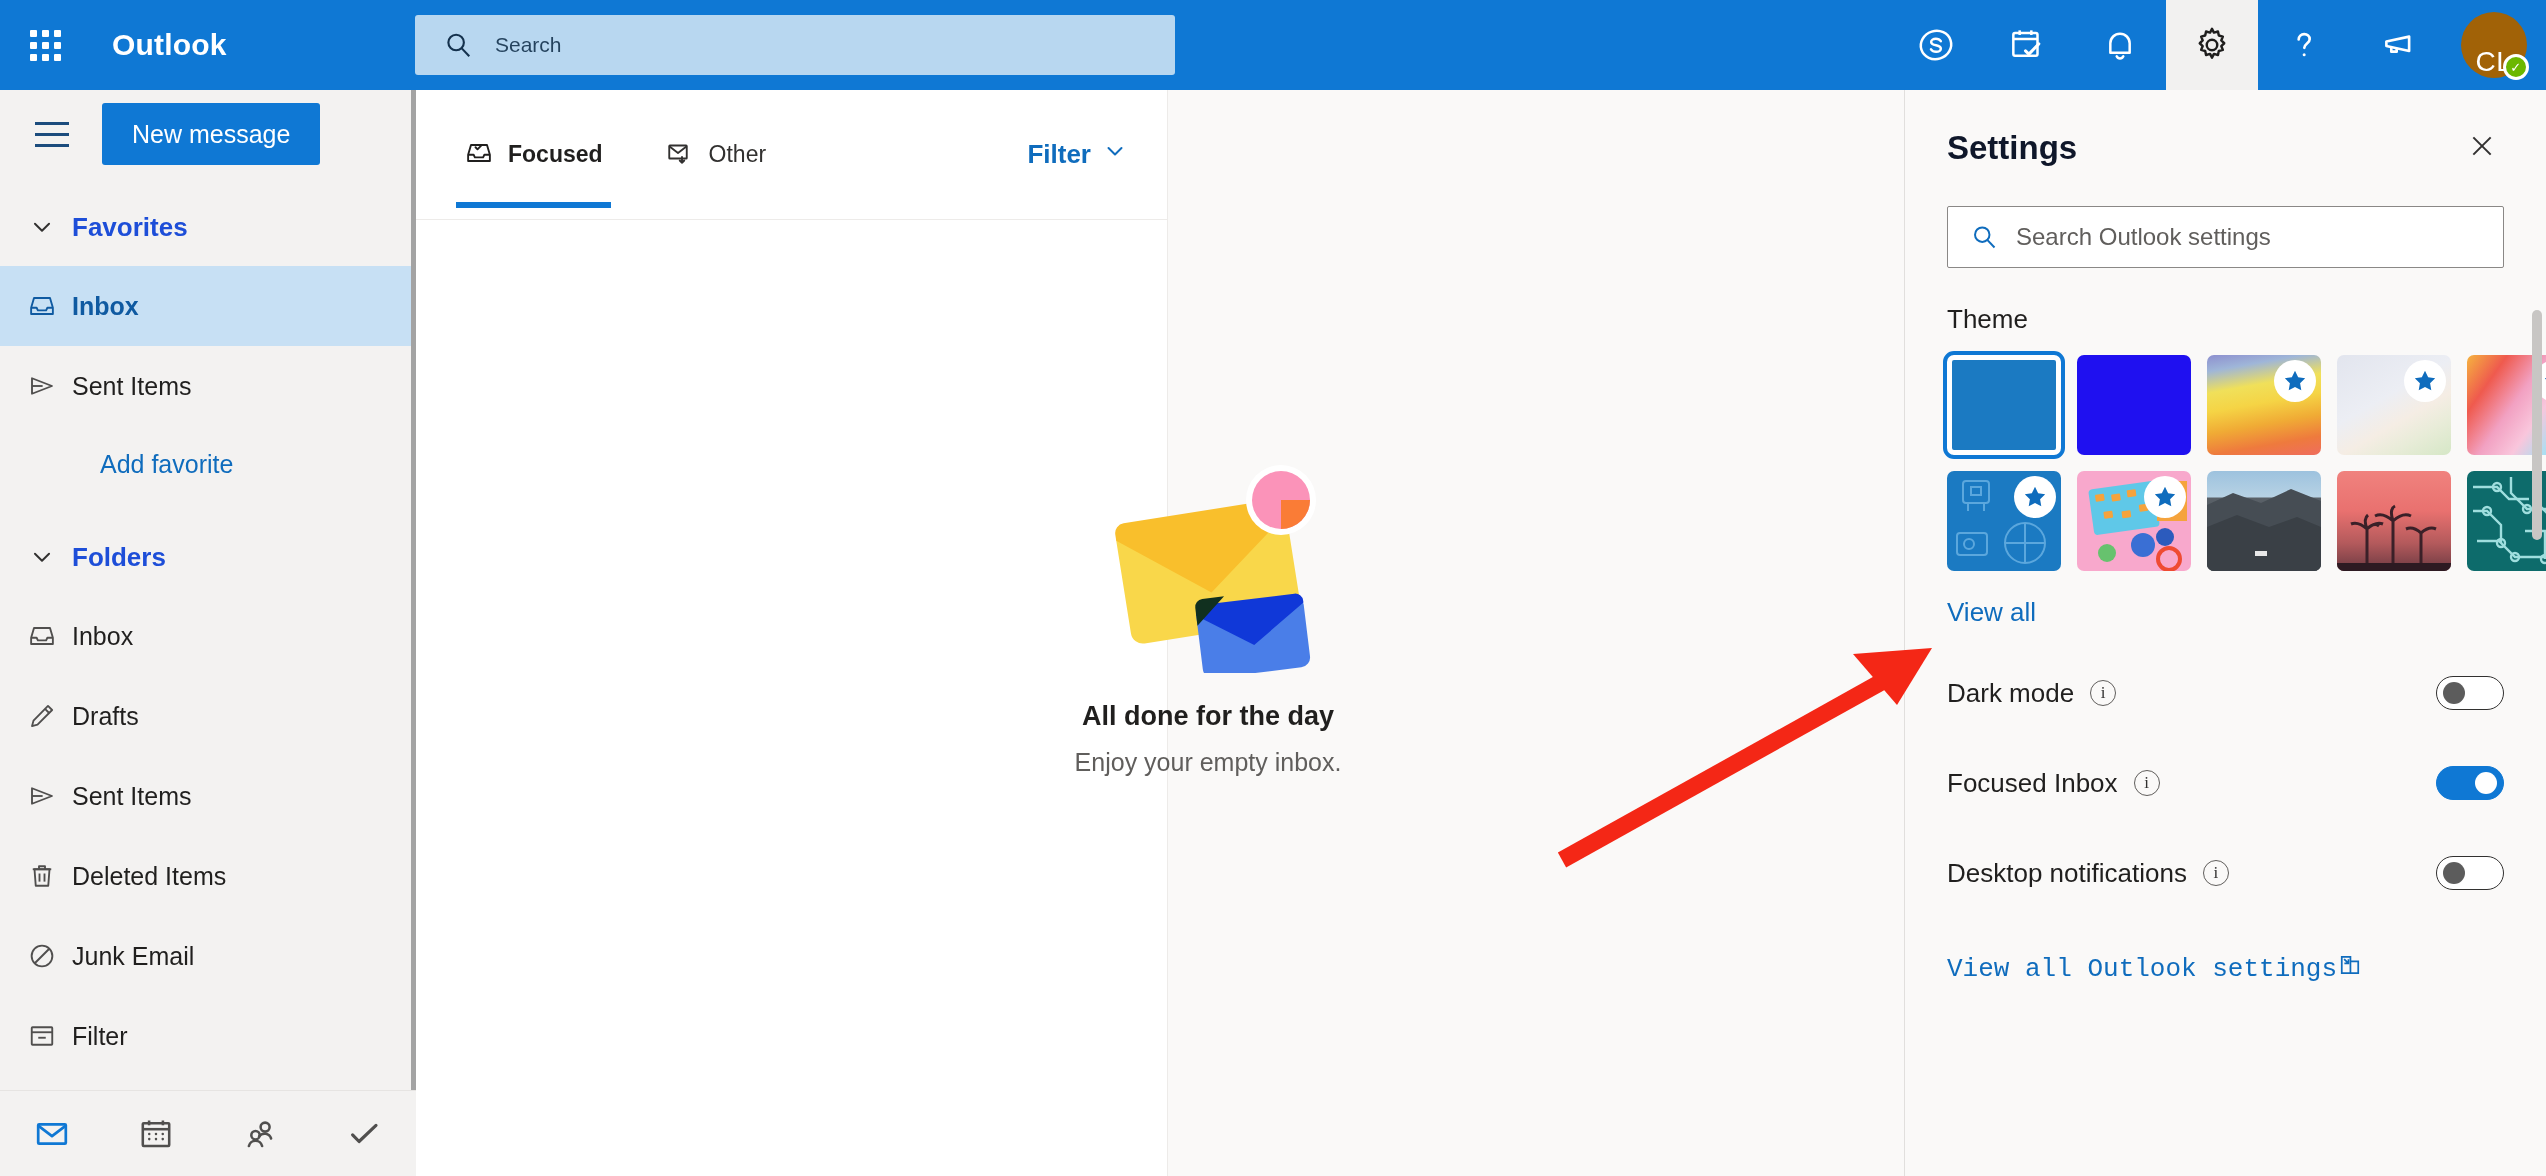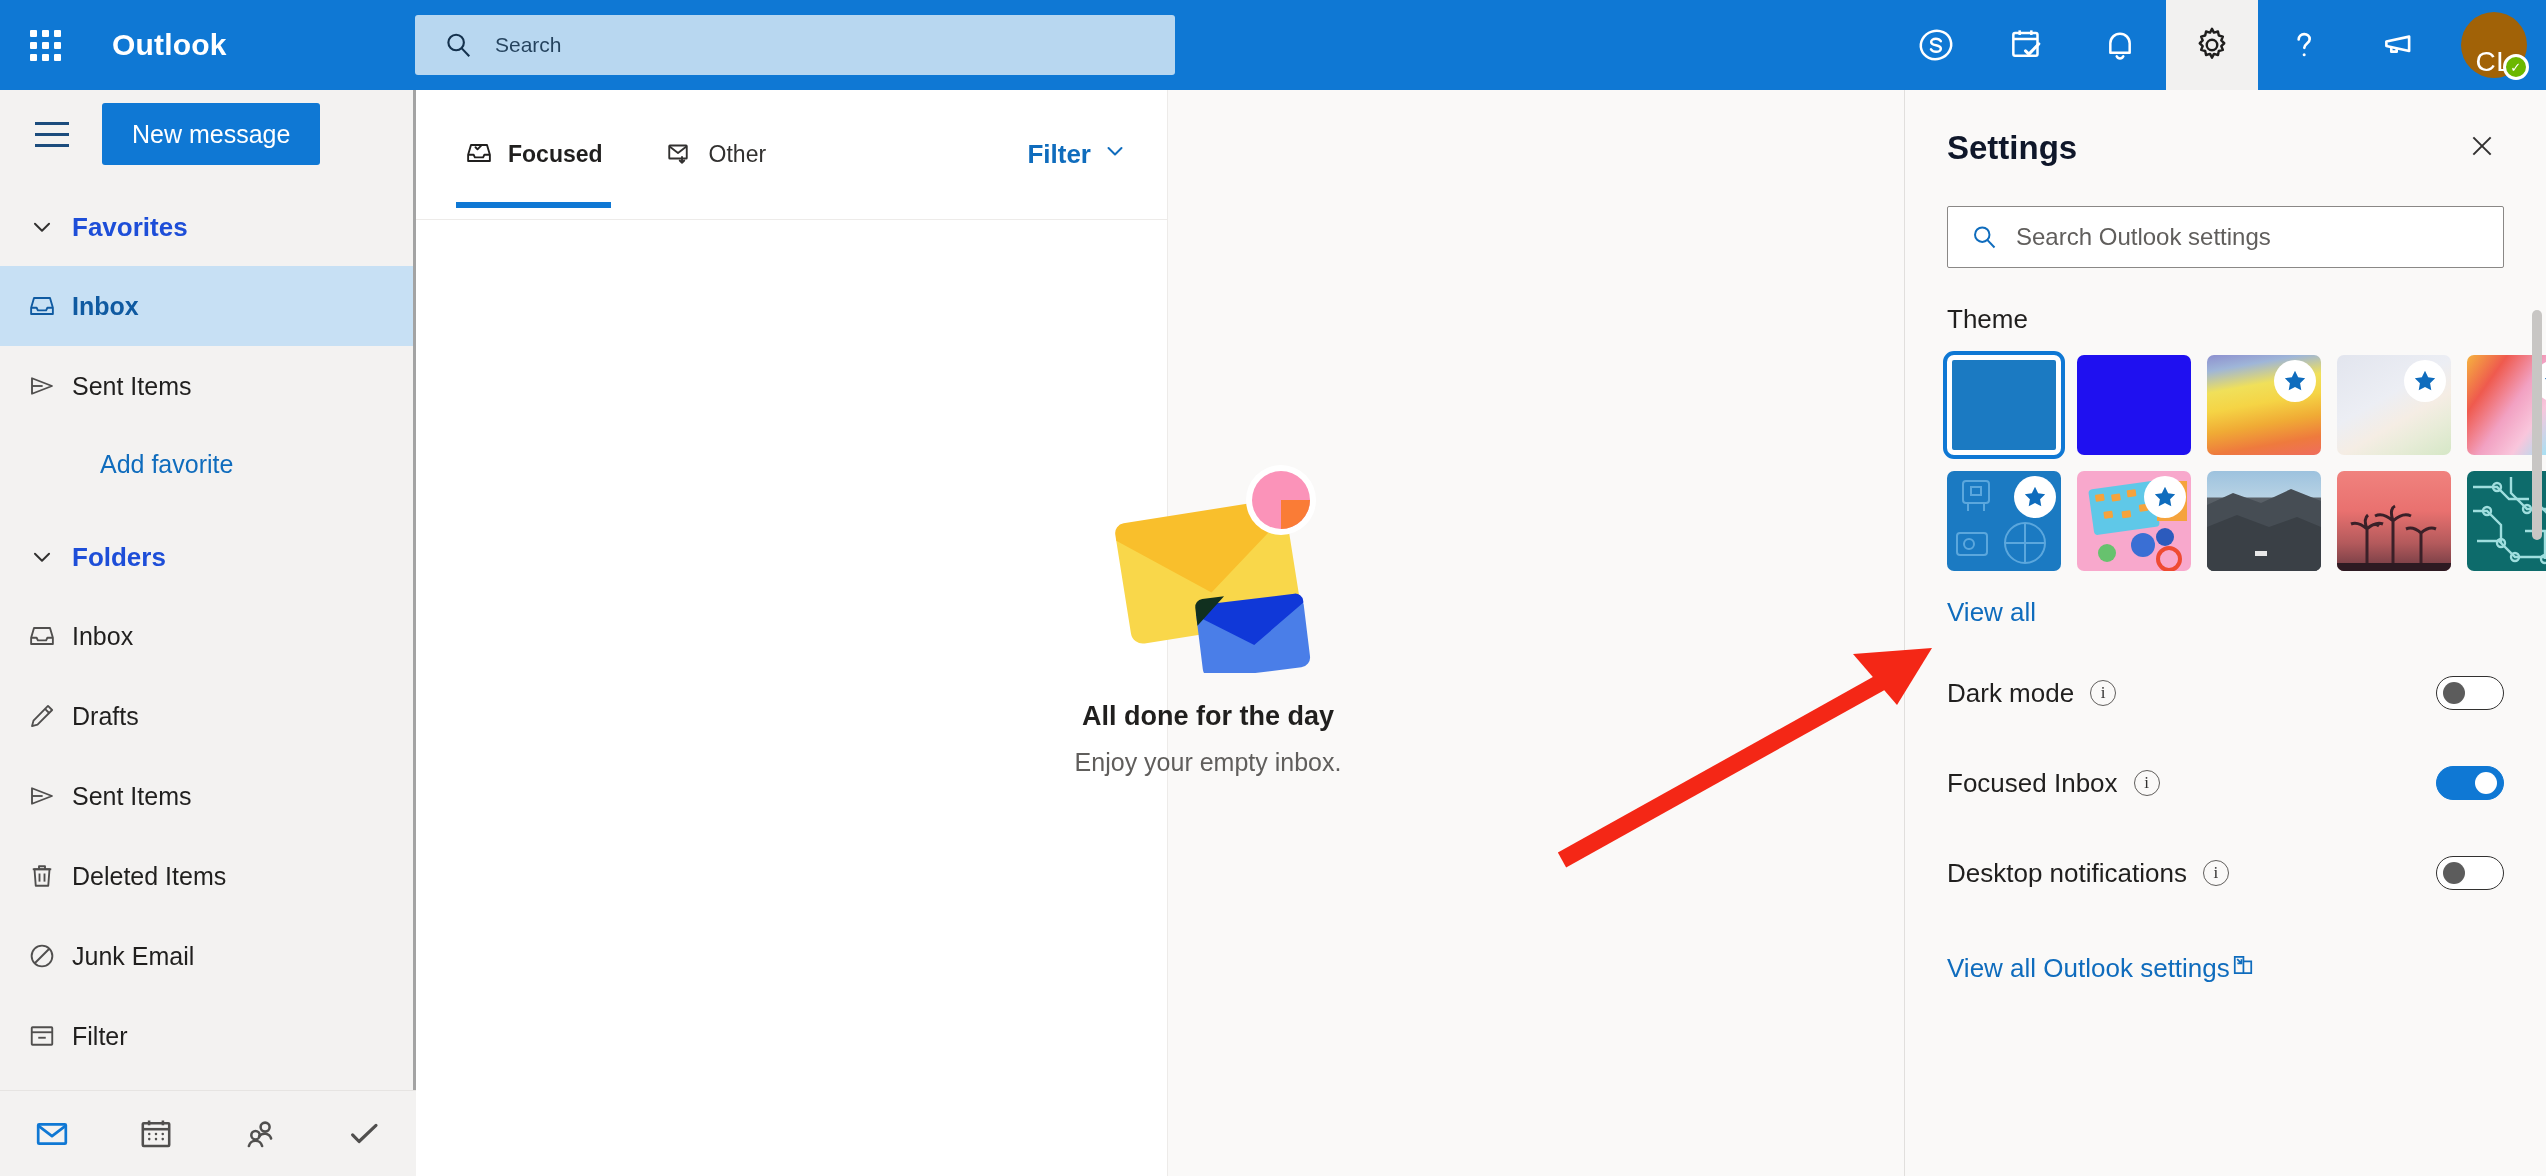--- a/index.html
+++ b/index.html
@@ -45,21 +45,21 @@
   }
   .presence {
     position: absolute; right: -2px; bottom: -2px; width: 26px; height: 26px; border-radius: 50%;
     background: #6bb700; border: 3px solid #fff; display: flex; align-items: center; justify-content: center;
     color: #fff; font-size: 13px; line-height: 1;
   }
 
   
   .leftcol {
     position: absolute; top: 90px; left: 0; width: 416px; height: 1086px;
-    background: #f3f2f1; border-right: 3px solid #a3a3a3;
+    background: #f3f2f1; border-right: 5px solid #a3a3a3;
   }
   .cmdrow { height: 88px; display: flex; align-items: center; padding-left: 24px; }
   .hamburger { width: 56px; height: 56px; display: flex; flex-direction: column; justify-content: center; align-items: center; gap: 8px; cursor: pointer; }
   .hamburger span { display: block; width: 34px; height: 3px; background: #1b4c7d; }
   .newmsg {
     margin-left: 22px; height: 62px; padding: 0 30px; background: #0f78d4; color: #fff;
     border: none; border-radius: 3px; font-family: "Liberation Sans", sans-serif; font-size: 25px;
     cursor: pointer; white-space: nowrap;
   }
   .navlist { padding-top: 10px; }
@@ -146,21 +146,21 @@
     display: inline-flex; align-items: center; justify-content: center; font-size: 17px; color: #323130;
     font-family: "Liberation Serif", serif; cursor: pointer;
   }
   .toggle {
     margin-left: auto; width: 68px; height: 34px; border-radius: 17px; position: relative; cursor: pointer;
     border: 1.6px solid #323130; background: #fff;
   }
   .toggle .knob { position: absolute; top: 5px; left: 6px; width: 22px; height: 22px; border-radius: 50%; background: #5c5c5c; }
   .toggle.on { background: #0f78d4; border-color: #0f78d4; }
   .toggle.on .knob { left: auto; right: 6px; background: #fff; }
-  .viewall2 { display: flex; align-items: center; margin: 34px 0 0 42px; color: #0f6cbd; font-size: 26px; cursor: pointer; }
+  .viewall2 { display: flex; align-items: center; margin: 34px 0 0 42px; color: #0f6cbd; font-size: 26px; cursor: pointer; font-family: Liberation Mono, monospace; }
   .scrollbar { position: absolute; right: 4px; top: 220px; width: 10px; height: 230px; background: #c8c6c4; border-radius: 5px; cursor: pointer; }
 
   
   .arrow { position: absolute; left: 1540px; top: 620px; width: 420px; height: 250px; pointer-events: none; }
 </style>
 </head>
 <body>
 
 <div class="app">
 

